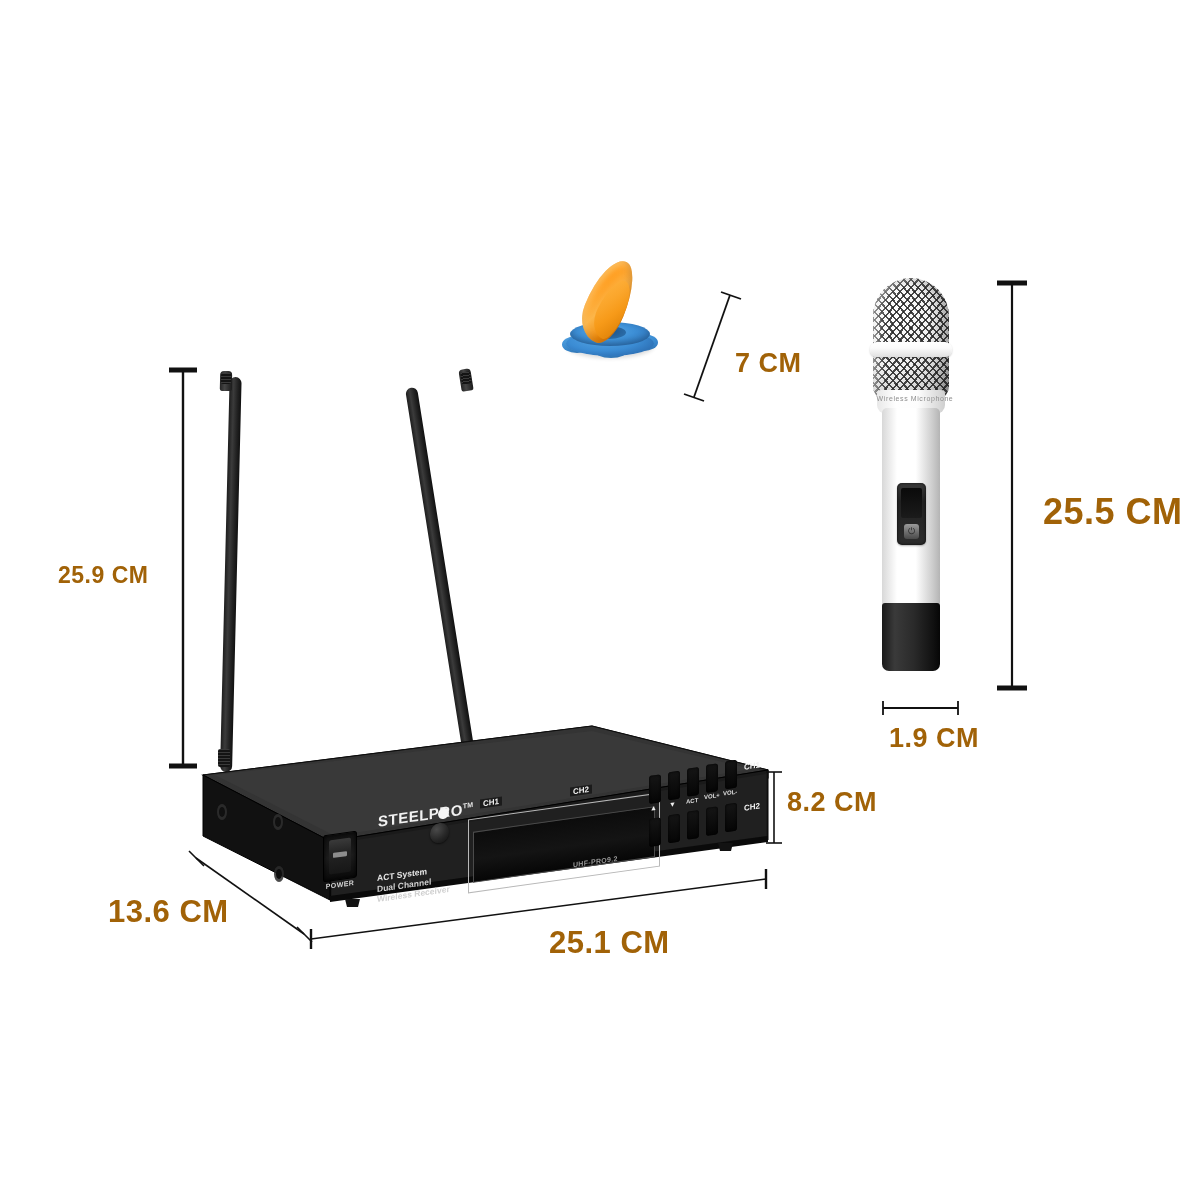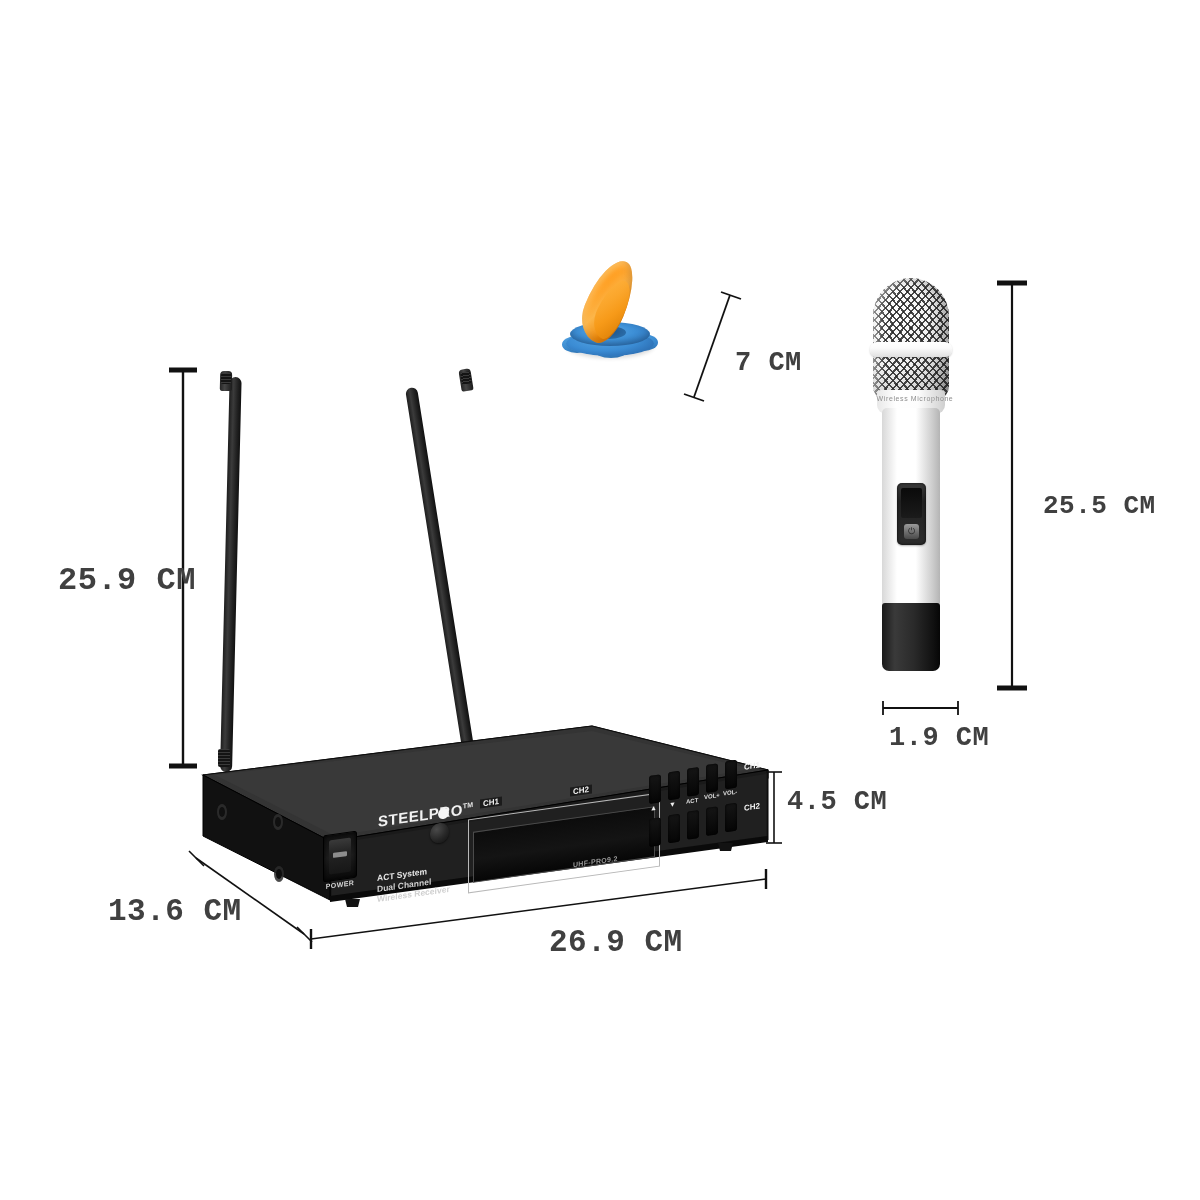--- a/index.html
+++ b/index.html
@@ -13,23 +13,23 @@
   }
   #stage {
     position: relative;
     width: 1200px;
     height: 1200px;
     background: #ffffff;
     overflow: hidden;
   }
   .dim-label {
     position: absolute;
-    font-family: Liberation Mono, monospace;
+    font-family: Liberation Sans, sans-serif;
     font-weight: bold;
-    color: #404040;
+    color: #a16207;
     white-space: nowrap;
     letter-spacing: 0.5px;
   }
   .svg-layer {
     position: absolute;
     left: 0;
     top: 0;
     width: 1200px;
     height: 1200px;
     pointer-events: none;
@@ -406,27 +406,27 @@
       <line x1="997" y1="688" x2="1027" y2="688" stroke="#111" stroke-width="5"></line>
     </g>
 
     <g>
       <line x1="883" y1="708" x2="958" y2="708" stroke="#111" stroke-width="1.8"></line>
       <line x1="883" y1="701" x2="883" y2="715" stroke="#111" stroke-width="1.8"></line>
       <line x1="958" y1="701" x2="958" y2="715" stroke="#111" stroke-width="1.8"></line>
     </g>
   </svg>
 
-  <div class="dim-label" style="left:58px; top:562px; font-size:32px;">25.9 CM</div>
+  <div class="dim-label" style="left:58px; top:562px; font-size:23px;">25.9 CM</div>
 
   <div class="dim-label" style="left:108px; top:894px; font-size:31px;">13.6 CM</div>
 
-  <div class="dim-label" style="left:549px; top:925px; font-size:31px;">26.9 CM</div>
-
-  <div class="dim-label" style="left:787px; top:787px; font-size:27px;">4.5 CM</div>
+  <div class="dim-label" style="left:549px; top:925px; font-size:31px;">25.1 CM</div>
+
+  <div class="dim-label" style="left:787px; top:787px; font-size:27px;">8.2 CM</div>
 
   <div class="dim-label" style="left:735px; top:348px; font-size:27px;">7 CM</div>
 
-  <div class="dim-label" style="left:1043px; top:491px; font-size:26px;">25.5 CM</div>
+  <div class="dim-label" style="left:1043px; top:491px; font-size:36px;">25.5 CM</div>
 
   <div class="dim-label" style="left:889px; top:723px; font-size:27px;">1.9 CM</div>
 
 </div>
 
 </body></html>

